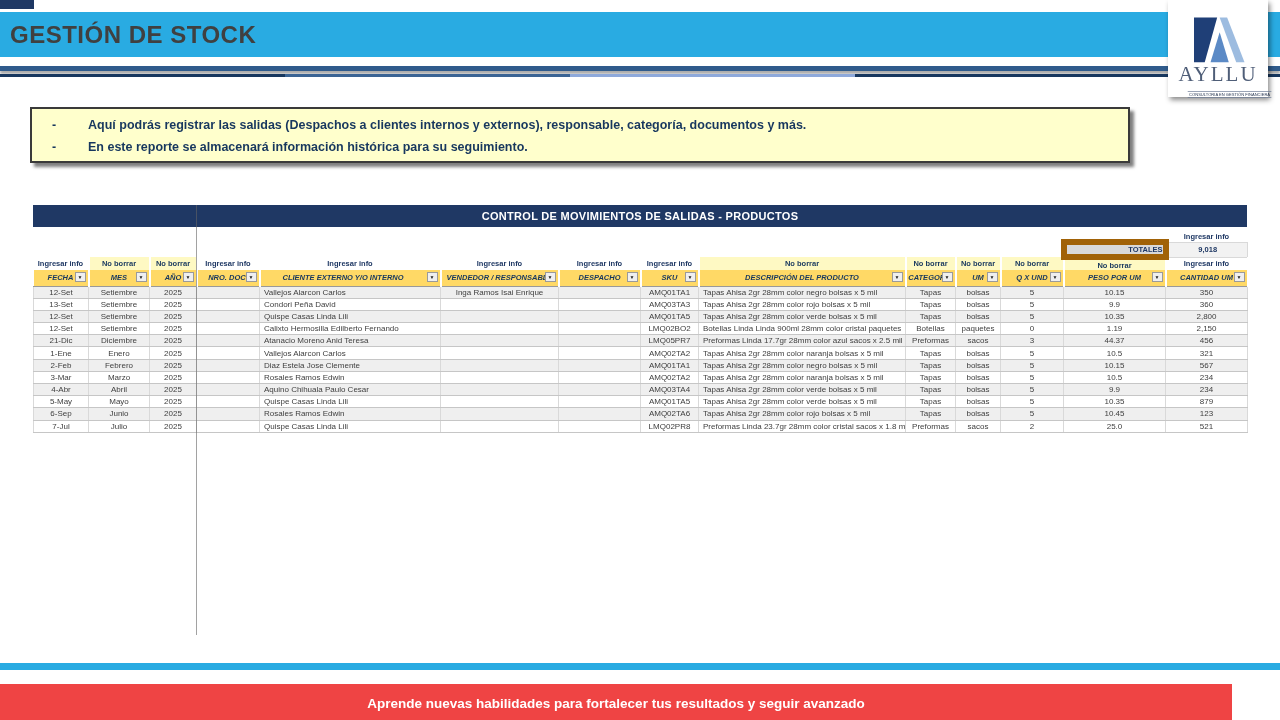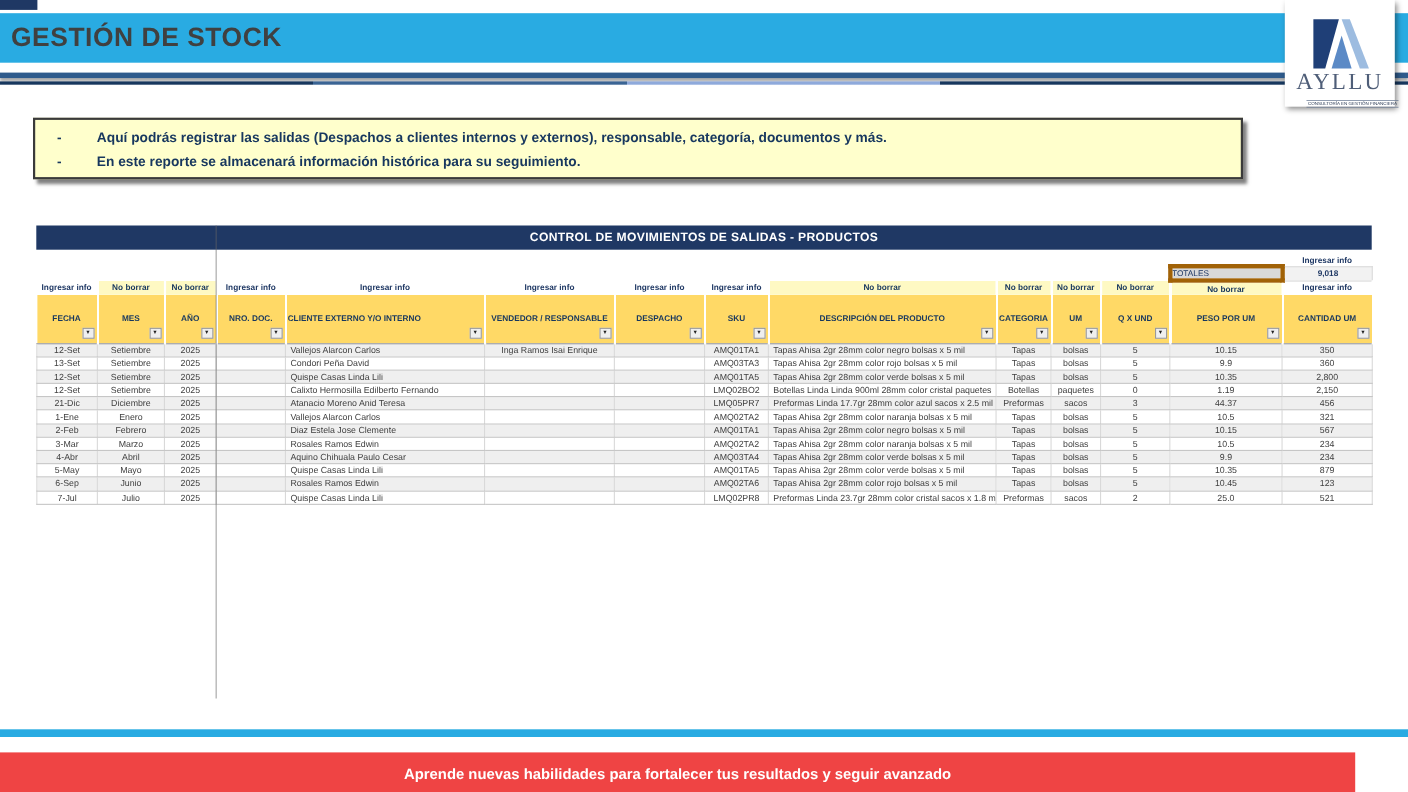--- a/index.html
+++ b/index.html
@@ -34,32 +34,32 @@
   .table-title { height:22px; background:#1F3864; color:#fff; font-size:11px; font-weight:bold;
                  line-height:22px; letter-spacing:.3px;text-align:center; }
   table { border-collapse:collapse; table-layout:fixed; width:1214px; margin-top:4px; }
   td, th { overflow:hidden; white-space:nowrap; }
 
   
   tr.r0 td { height:11px; font-size:7.5px; }
   tr.r1 td { height:12px; font-size:7.5px; }
   td.blank { background:#fff; }
   td.tr-note { color:#1F3864; font-weight:600; text-align:center; }
-  td.totales-label { background:#D9D9D9; color:#1F3864; font-weight:normal; text-align:left; border:4px solid #a16207; }
+  td.totales-label { background:#D9D9D9; color:#1F3864; font-weight:bold; text-align:right; border:6px solid #a16207; }
   td.totales-value { background:#F2F2F2; color:#1F3864; font-weight:600; text-align:center; border:1px solid #d9d9d9; }
 
   
   td.note { height:13px; font-size:7.5px; text-align:center; color:#1F3864; border-right:2px solid #fff; }
   td.note.nb { background:#fef9c3; color:#17375E; font-weight:600; }
   td.note.ni { background:#fff; font-weight:600; }
 
   
-  th.hd { position:relative; height:44px; background:#FFD966; color:#17375E; font-size:7.5px; font-weight:bold;
-          text-align:center; border-right:2px solid #fff; border-bottom:1px solid #999; }
-  th.hd.c-cliente { text-align:left; padding-left:1px; }
+  th.hd { position:relative; height:16px; background:#FFD966; color:#17375E; font-size:7.5px; font-weight:bold;
+          text-align:center; border-right:2px solid #fff; border-bottom:1px solid #999;font-style:italic; }
+  th.hd.c-cliente { text-align:left; padding-left:22px; }
   .filter { position:absolute; right:2px; bottom:4px; width:11px; height:10px; background:#EFEFEF;
             border:1px solid #9a9a9a; font-size:5px; color:#222; line-height:8px; text-align:center; }
 
   
   tbody td { height:12.2px; font-size:8px; color:#404040; text-align:center;
              border-right:1px solid #D9D9D9; border-bottom:1px solid #C6C6C6; padding:0 2px; }
   tbody td:first-child { border-left:1px solid #D9D9D9; }
   tbody tr:nth-child(odd)  td { background:#EFEFEF; }
   tbody tr:nth-child(even) td { background:#FFFFFF; }
   tbody td.c-cliente, tbody td.c-descripcion { text-align:left; padding-left:4px; }

